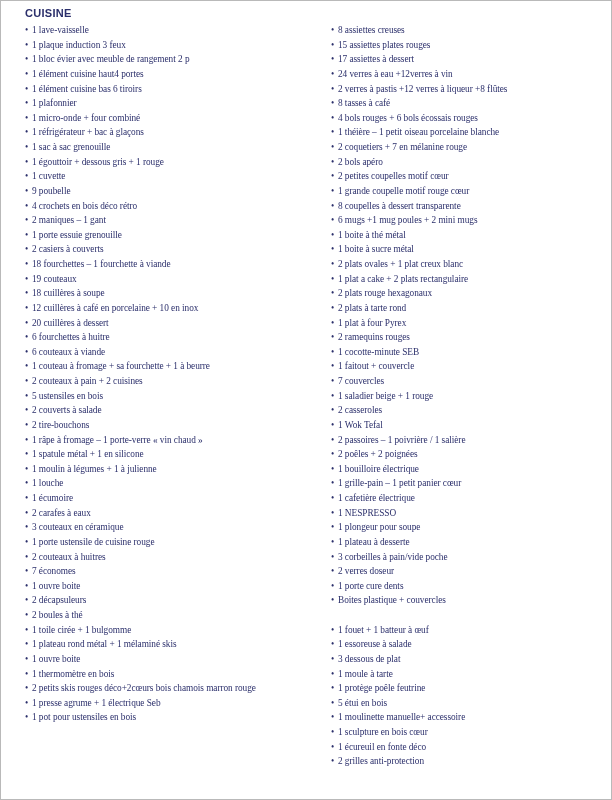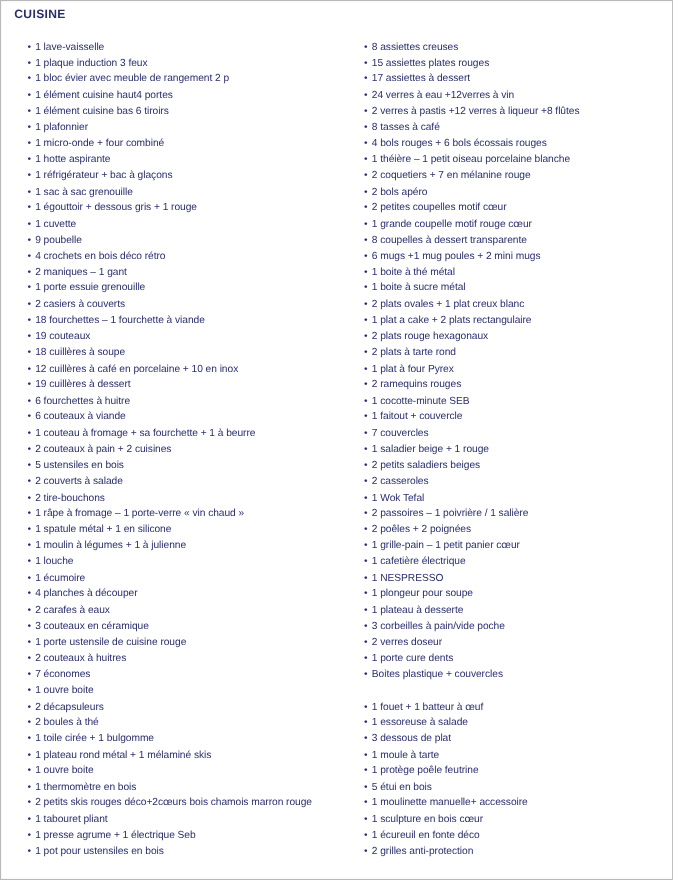--- a/index.html
+++ b/index.html
@@ -13,21 +13,21 @@
     font-family: "Liberation Sans", sans-serif;
     color: #2b2f6b;
     overflow: hidden;
   }
   .page {
     position: relative;
     width: 612px;
     height: 800px;
     box-sizing: border-box;
     border: 1px solid #b9b9b9;
-    padding: 6px 10px 6px 12px;
+    padding: 6px 10px 6px 24px;
     background: #fff;
   }
   .doc-title {
     font-size: 11px;
     font-weight: bold;
     letter-spacing: 0.3px;
     color: #2b2f6b;
     margin: 0 0 3px 0;
     line-height: 13px;
   }
@@ -36,22 +36,23 @@
     flex-direction: row;
     align-items: flex-start;
     gap: 18px;
   }
   .col {
     width: 285px;
     flex: 0 0 285px;
   }
   ul.items {
     list-style: none;
-    margin: 12px;
+    margin: 0;
     padding: 0;
+    font-family: Liberation Serif, serif;
   }
   ul.items li {
     font-size: 9.3px;
     line-height: 14.62px;
     color: #2b2f6b;
     white-space: nowrap;
     letter-spacing: -0.05px;
   }
   ul.items li .bullet {
     display: inline-block;
@@ -73,62 +74,59 @@
   <div class="columns">
     <div class="col col-left">
       <ul class="items">
           <li><span class="bullet">•</span><span>1 lave-vaisselle</span></li>
           <li><span class="bullet">•</span><span>1 plaque induction 3 feux</span></li>
           <li><span class="bullet">•</span><span>1 bloc évier avec meuble de rangement 2 p</span></li>
           <li><span class="bullet">•</span><span>1 élément cuisine haut4 portes</span></li>
           <li><span class="bullet">•</span><span>1 élément cuisine bas 6 tiroirs</span></li>
           <li><span class="bullet">•</span><span>1 plafonnier</span></li>
           <li><span class="bullet">•</span><span>1 micro-onde + four combiné</span></li>
-          <li><span class="bullet">•</span><span>1 hotte aspirante</span></li>
           <li><span class="bullet">•</span><span>1 réfrigérateur + bac à glaçons</span></li>
           <li><span class="bullet">•</span><span>1 sac à sac grenouille</span></li>
           <li><span class="bullet">•</span><span>1 égouttoir + dessous gris + 1 rouge</span></li>
           <li><span class="bullet">•</span><span>1 cuvette</span></li>
           <li><span class="bullet">•</span><span>9 poubelle</span></li>
           <li><span class="bullet">•</span><span>4 crochets en bois déco rétro</span></li>
           <li><span class="bullet">•</span><span>2 maniques – 1 gant</span></li>
           <li><span class="bullet">•</span><span>1 porte essuie grenouille</span></li>
           <li><span class="bullet">•</span><span>2 casiers à couverts</span></li>
           <li><span class="bullet">•</span><span>18 fourchettes – 1 fourchette à viande</span></li>
           <li><span class="bullet">•</span><span>19 couteaux</span></li>
           <li><span class="bullet">•</span><span>18 cuillères à soupe</span></li>
           <li><span class="bullet">•</span><span>12 cuillères à café en porcelaine + 10 en inox</span></li>
-          <li><span class="bullet">•</span><span>19 cuillères à dessert</span></li>
+          <li><span class="bullet">•</span><span>20 cuillères à dessert</span></li>
           <li><span class="bullet">•</span><span>6 fourchettes à huitre</span></li>
           <li><span class="bullet">•</span><span>6 couteaux à viande</span></li>
           <li><span class="bullet">•</span><span>1 couteau à fromage + sa fourchette + 1 à beurre</span></li>
           <li><span class="bullet">•</span><span>2 couteaux à pain + 2 cuisines</span></li>
           <li><span class="bullet">•</span><span>5 ustensiles en bois</span></li>
           <li><span class="bullet">•</span><span>2 couverts à salade</span></li>
           <li><span class="bullet">•</span><span>2 tire-bouchons</span></li>
           <li><span class="bullet">•</span><span>1 râpe à fromage – 1 porte-verre « vin chaud »</span></li>
           <li><span class="bullet">•</span><span>1 spatule métal + 1 en silicone</span></li>
           <li><span class="bullet">•</span><span>1 moulin à légumes + 1 à julienne</span></li>
           <li><span class="bullet">•</span><span>1 louche</span></li>
           <li><span class="bullet">•</span><span>1 écumoire</span></li>
-          <li><span class="bullet">•</span><span>4 planches à découper</span></li>
           <li><span class="bullet">•</span><span>2 carafes à eaux</span></li>
           <li><span class="bullet">•</span><span>3 couteaux en céramique</span></li>
           <li><span class="bullet">•</span><span>1 porte ustensile de cuisine rouge</span></li>
           <li><span class="bullet">•</span><span>2 couteaux à huitres</span></li>
           <li><span class="bullet">•</span><span>7 économes</span></li>
           <li><span class="bullet">•</span><span>1 ouvre boite</span></li>
           <li><span class="bullet">•</span><span>2 décapsuleurs</span></li>
           <li><span class="bullet">•</span><span>2 boules à thé</span></li>
           <li><span class="bullet">•</span><span>1 toile cirée + 1 bulgomme</span></li>
           <li><span class="bullet">•</span><span>1 plateau rond métal + 1 mélaminé skis</span></li>
           <li><span class="bullet">•</span><span>1 ouvre boite</span></li>
           <li><span class="bullet">•</span><span>1 thermomètre en bois</span></li>
           <li><span class="bullet">•</span><span>2 petits skis rouges déco+2cœurs bois chamois marron rouge</span></li>
-          <li><span class="bullet">•</span><span>1 tabouret pliant</span></li>
           <li><span class="bullet">•</span><span>1 presse agrume + 1 électrique Seb</span></li>
           <li><span class="bullet">•</span><span>1 pot pour ustensiles en bois</span></li>
         </ul>
     </div>
     <div class="col col-right">
       <ul class="items">
           <li><span class="bullet">•</span><span>8  assiettes creuses</span></li>
           <li><span class="bullet">•</span><span>15  assiettes plates rouges</span></li>
           <li><span class="bullet">•</span><span>17  assiettes à dessert</span></li>
           <li><span class="bullet">•</span><span>24  verres à eau +12verres à vin</span></li>
@@ -147,25 +145,25 @@
           <li><span class="bullet">•</span><span>2 plats ovales + 1 plat creux blanc</span></li>
           <li><span class="bullet">•</span><span>1 plat a cake + 2 plats rectangulaire</span></li>
           <li><span class="bullet">•</span><span>2 plats rouge hexagonaux</span></li>
           <li><span class="bullet">•</span><span>2 plats à tarte rond</span></li>
           <li><span class="bullet">•</span><span>1 plat à four Pyrex</span></li>
           <li><span class="bullet">•</span><span>2 ramequins rouges</span></li>
           <li><span class="bullet">•</span><span>1 cocotte-minute SEB</span></li>
           <li><span class="bullet">•</span><span>1 faitout + couvercle</span></li>
           <li><span class="bullet">•</span><span>7 couvercles</span></li>
           <li><span class="bullet">•</span><span>1 saladier beige + 1 rouge</span></li>
-          <li><span class="bullet">•</span><span>2 petits saladiers beiges</span></li>
           <li><span class="bullet">•</span><span>2 casseroles</span></li>
           <li><span class="bullet">•</span><span>1 Wok Tefal</span></li>
           <li><span class="bullet">•</span><span>2 passoires – 1 poivrière / 1 salière</span></li>
           <li><span class="bullet">•</span><span>2 poêles + 2 poignées</span></li>
+          <li><span class="bullet">•</span><span>1 bouilloire électrique</span></li>
           <li><span class="bullet">•</span><span>1 grille-pain – 1 petit panier cœur</span></li>
           <li><span class="bullet">•</span><span>1 cafetière électrique</span></li>
           <li><span class="bullet">•</span><span>1 NESPRESSO</span></li>
           <li><span class="bullet">•</span><span>1 plongeur pour soupe</span></li>
           <li><span class="bullet">•</span><span>1 plateau à desserte</span></li>
           <li><span class="bullet">•</span><span>3 corbeilles à pain/vide poche</span></li>
           <li><span class="bullet">•</span><span>2 verres doseur</span></li>
           <li><span class="bullet">•</span><span>1 porte cure dents</span></li>
           <li><span class="bullet">•</span><span>Boites plastique + couvercles</span></li>
           <li class="blank">&nbsp;</li>

